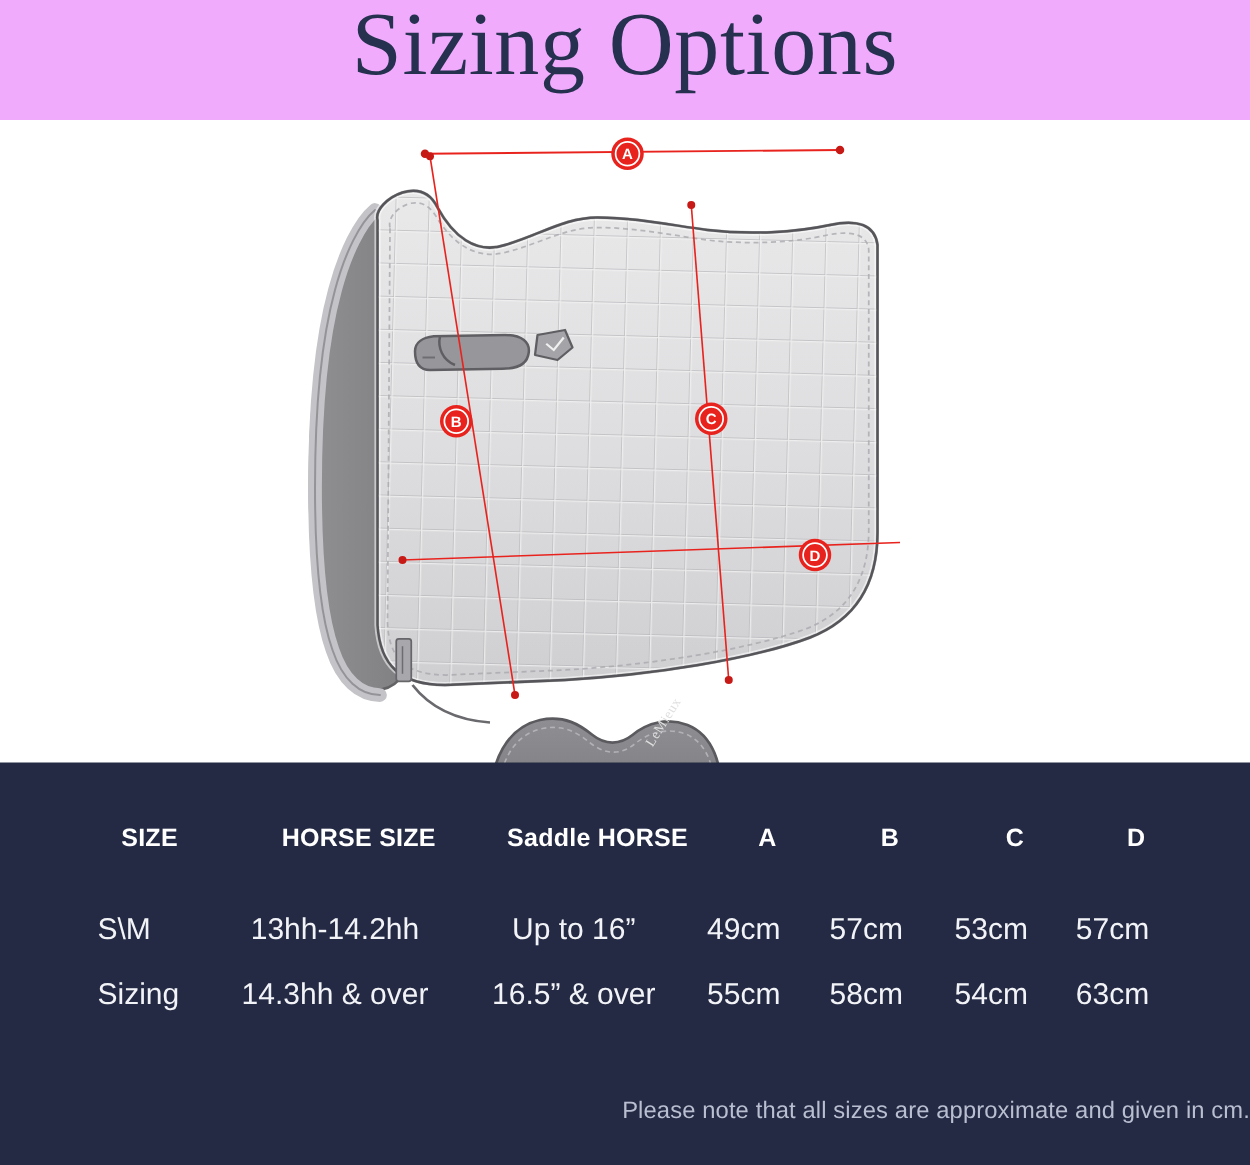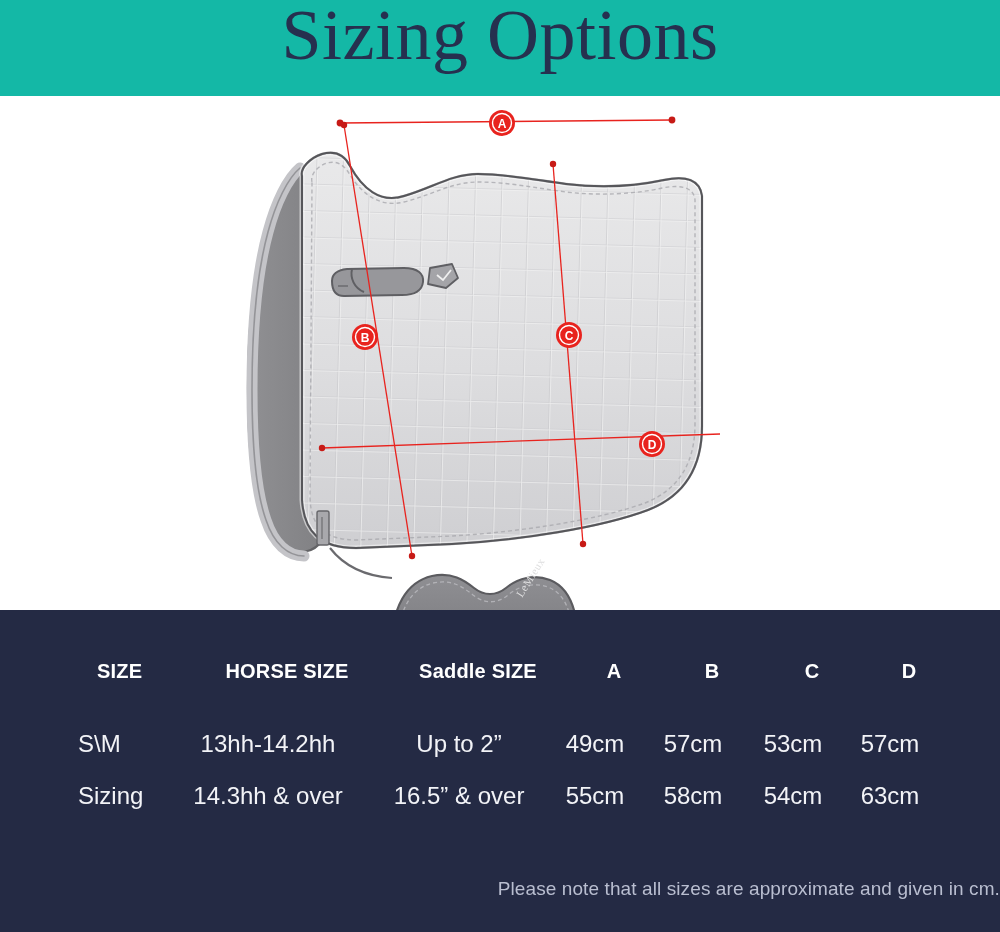--- a/index.html
+++ b/index.html
@@ -6,21 +6,21 @@
   body{
     width:1000px;height:932px;
     background:#ffffff;
     font-family:"Liberation Sans", sans-serif;
     overflow:hidden;
     position:relative;
   }
   #page{
     position:relative;
     width:1000px;height:932px;
-    background:#14b8a6;
+    background:#f0abfc;
   }
 
   
   .title-wrap{
     position:absolute;left:0;top:-4px;width:1000px;
     text-align:center;
   }
   .title{
     font-family:"Liberation Serif", serif;
     font-size:72px;
@@ -330,31 +330,31 @@
       </g>
     </svg>
   </div>
 
   <div class="navy">
     <div class="table">
 
       <div class="trow head">
         <div class="cell head c-size">SIZE</div>
         <div class="cell head c-horse">HORSE SIZE</div>
-        <div class="cell head c-saddle">Saddle SIZE</div>
+        <div class="cell head c-saddle">Saddle HORSE</div>
         <div class="cell head c-a">A</div>
         <div class="cell head c-b">B</div>
         <div class="cell head c-c">C</div>
         <div class="cell head c-d">D</div>
       </div>
 
       <div class="trow r0">
         <div class="cell body c-size">S\M</div>
         <div class="cell body c-horse">13hh-14.2hh</div>
-        <div class="cell body c-saddle">Up to 2”</div>
+        <div class="cell body c-saddle">Up to 16”</div>
         <div class="cell body c-a">49cm</div>
         <div class="cell body c-b">57cm</div>
         <div class="cell body c-c">53cm</div>
         <div class="cell body c-d">57cm</div>
       </div>
 
       <div class="trow r1">
         <div class="cell body c-size">Sizing</div>
         <div class="cell body c-horse">14.3hh &amp; over</div>
         <div class="cell body c-saddle">16.5” &amp; over</div>

